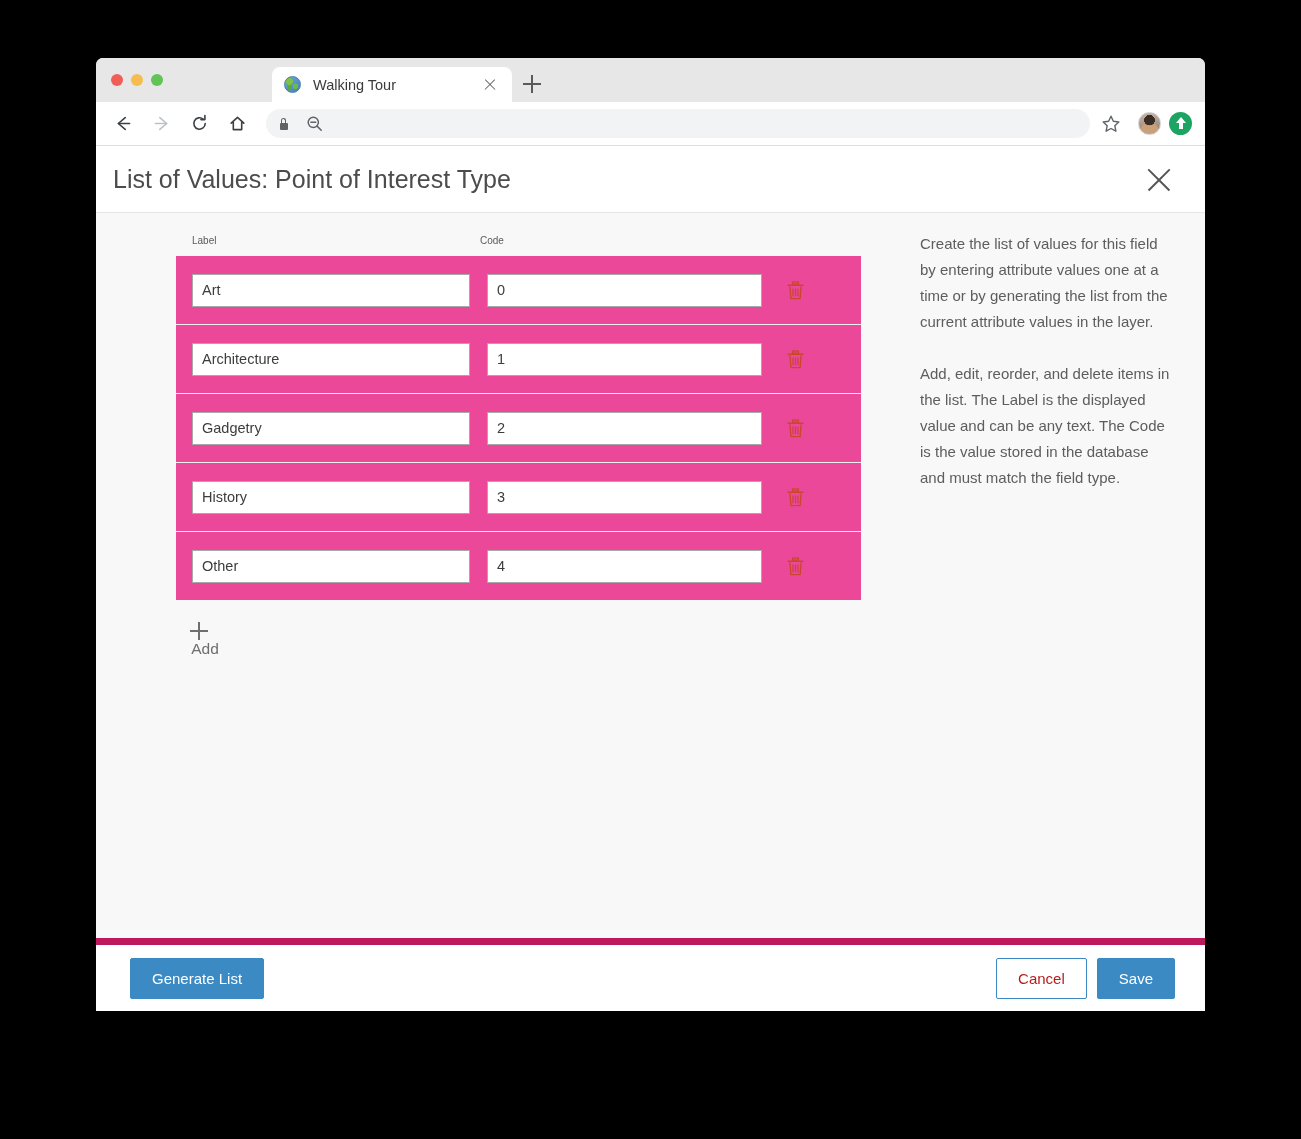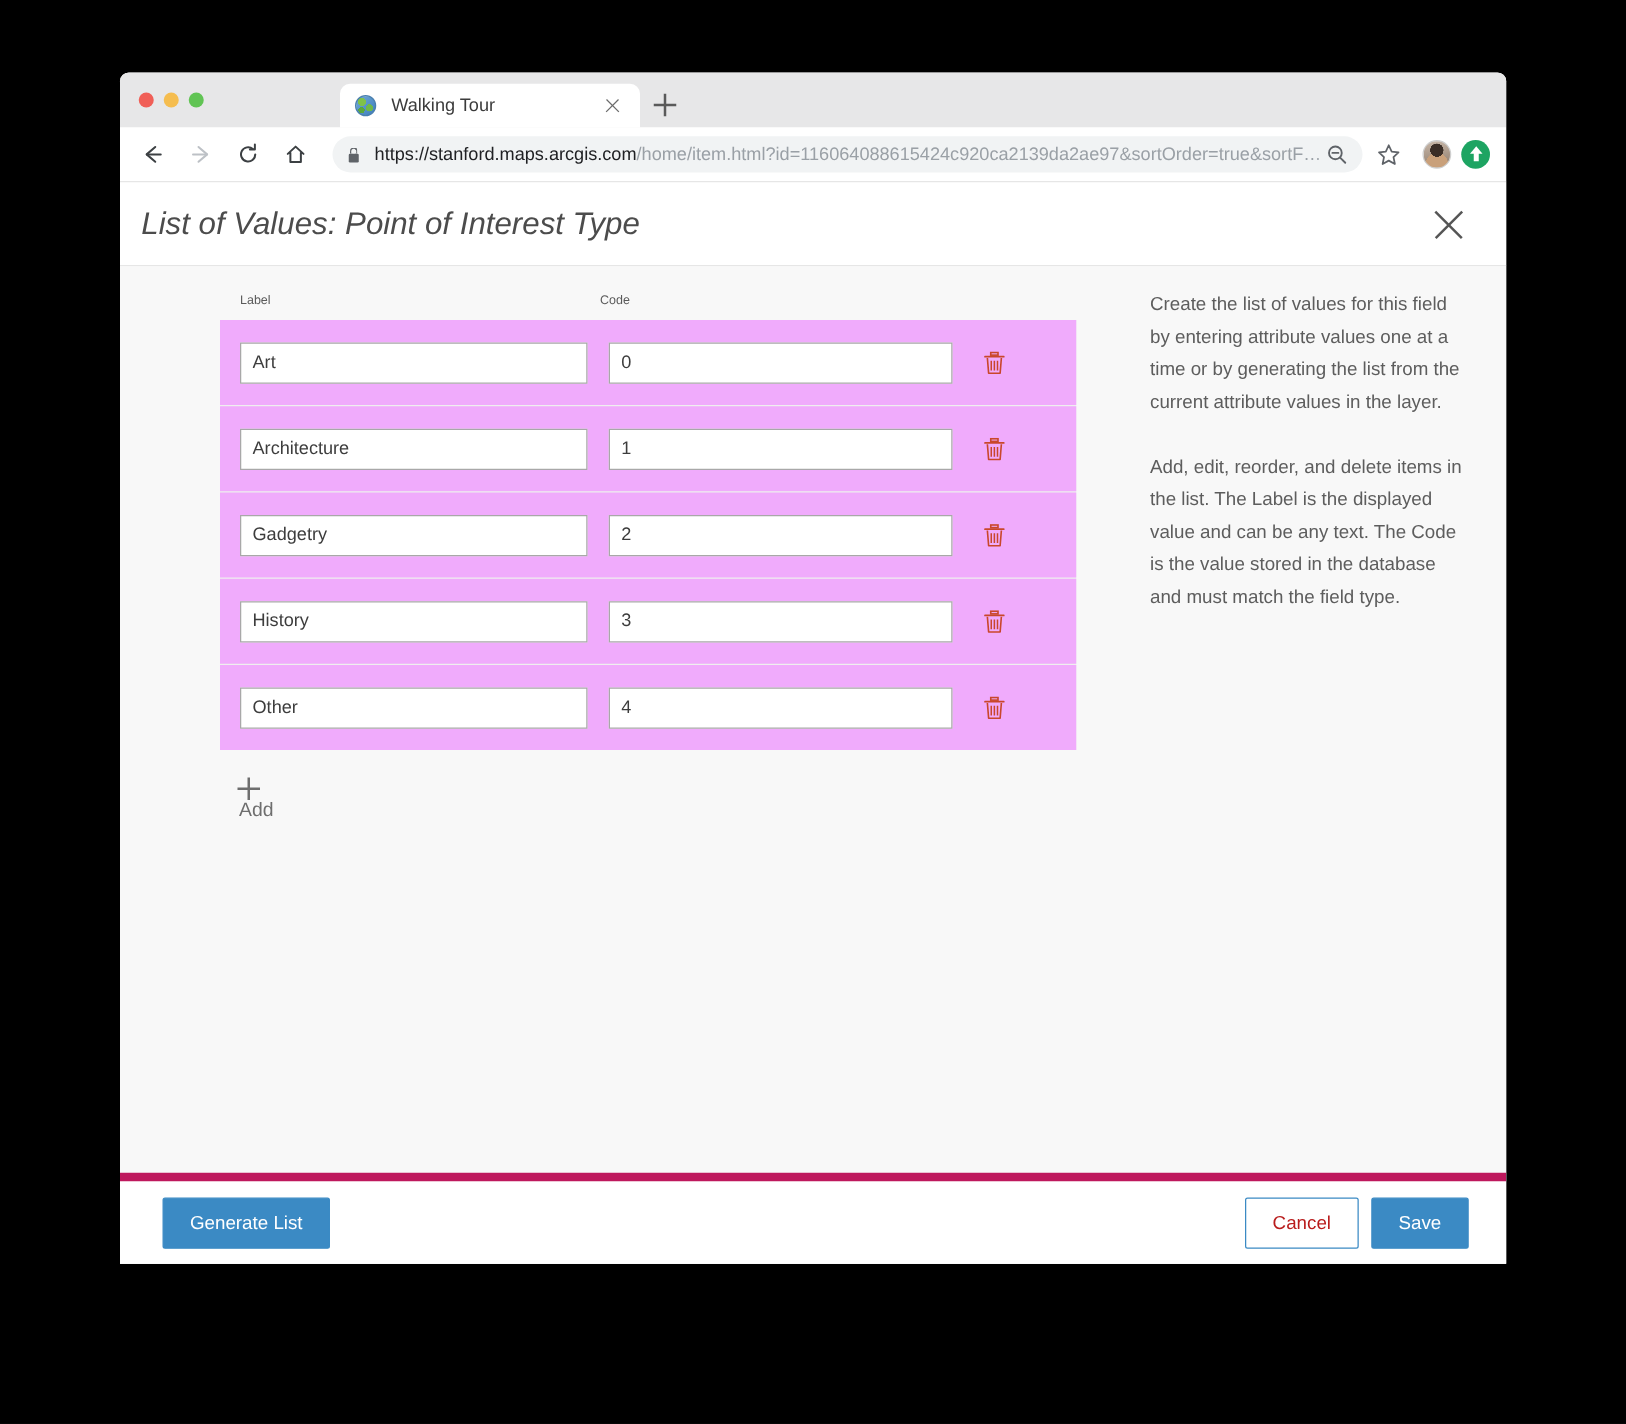--- a/index.html
+++ b/index.html
@@ -251,21 +251,20 @@
     padding: 0 28px 0 17px;
     box-sizing: border-box;
     flex: 0 0 auto;
   }
   .app-title {
     font-size: 25px;
     color: #4c4c4c;
     font-weight: 400;
     flex: 1 1 auto;
     padding-left: 0;
-    font-style: italic;
   }
   .close-x {
     width: 36px; height: 36px;
     position: relative;
     cursor: pointer;
     flex: 0 0 auto;
   }
   .close-x::before, .close-x::after {
     content:"";
     position:absolute;
@@ -298,21 +297,21 @@
     font-size: 10px;
     color: #5a5a5a;
   }
   .col-head.label-h { width: 288px; }
   .col-head.code-h  { width: 288px; }
 
   .rows {
     background: #efefef;
   }
   .row {
-    background: #f0abfc;
+    background: #ec4899;
     height: 68px;
     display: flex;
     align-items: center;
     padding: 0 16px;
     box-sizing: border-box;
     margin-bottom: 1px;
   }
   .row:last-child { margin-bottom: 0; }
 
   .cell-input {
@@ -457,23 +456,20 @@
         </svg>
       </div>
       <div class="nav-btn">
         <svg width="19" height="19" viewBox="0 0 19 19">
           <path d="M3.2 9.1 L9.5 3.3 L15.8 9.1 M5.3 8.2 L5.3 15.6 L13.7 15.6 L13.7 8.2" fill="none" stroke="#3c4043" stroke-width="1.6" stroke-linecap="round" stroke-linejoin="round"></path>
         </svg>
       </div>
 
       <div class="omnibox">
         <div class="lock"></div>
-        <div class="url-text">
-          <span class="u-domain"><span>https://</span><span>stanford.maps.arcgis.com</span></span><span>/home/item.html?id=116064088615424c920ca2139da2ae97&amp;sortOrder=true&amp;sortF…</span>
-        </div>
         <div class="omni-zoom">
           <svg width="17" height="17" viewBox="0 0 17 17">
             <circle cx="7.3" cy="7.3" r="5.1" fill="none" stroke="#5f6368" stroke-width="1.5"></circle>
             <line x1="11.1" y1="11.1" x2="15.2" y2="15.2" stroke="#5f6368" stroke-width="1.5" stroke-linecap="round"></line>
             <line x1="4.9" y1="7.3" x2="9.7" y2="7.3" stroke="#5f6368" stroke-width="1.5" stroke-linecap="round"></line>
           </svg>
         </div>
       </div>
 
       <div class="star-btn">

